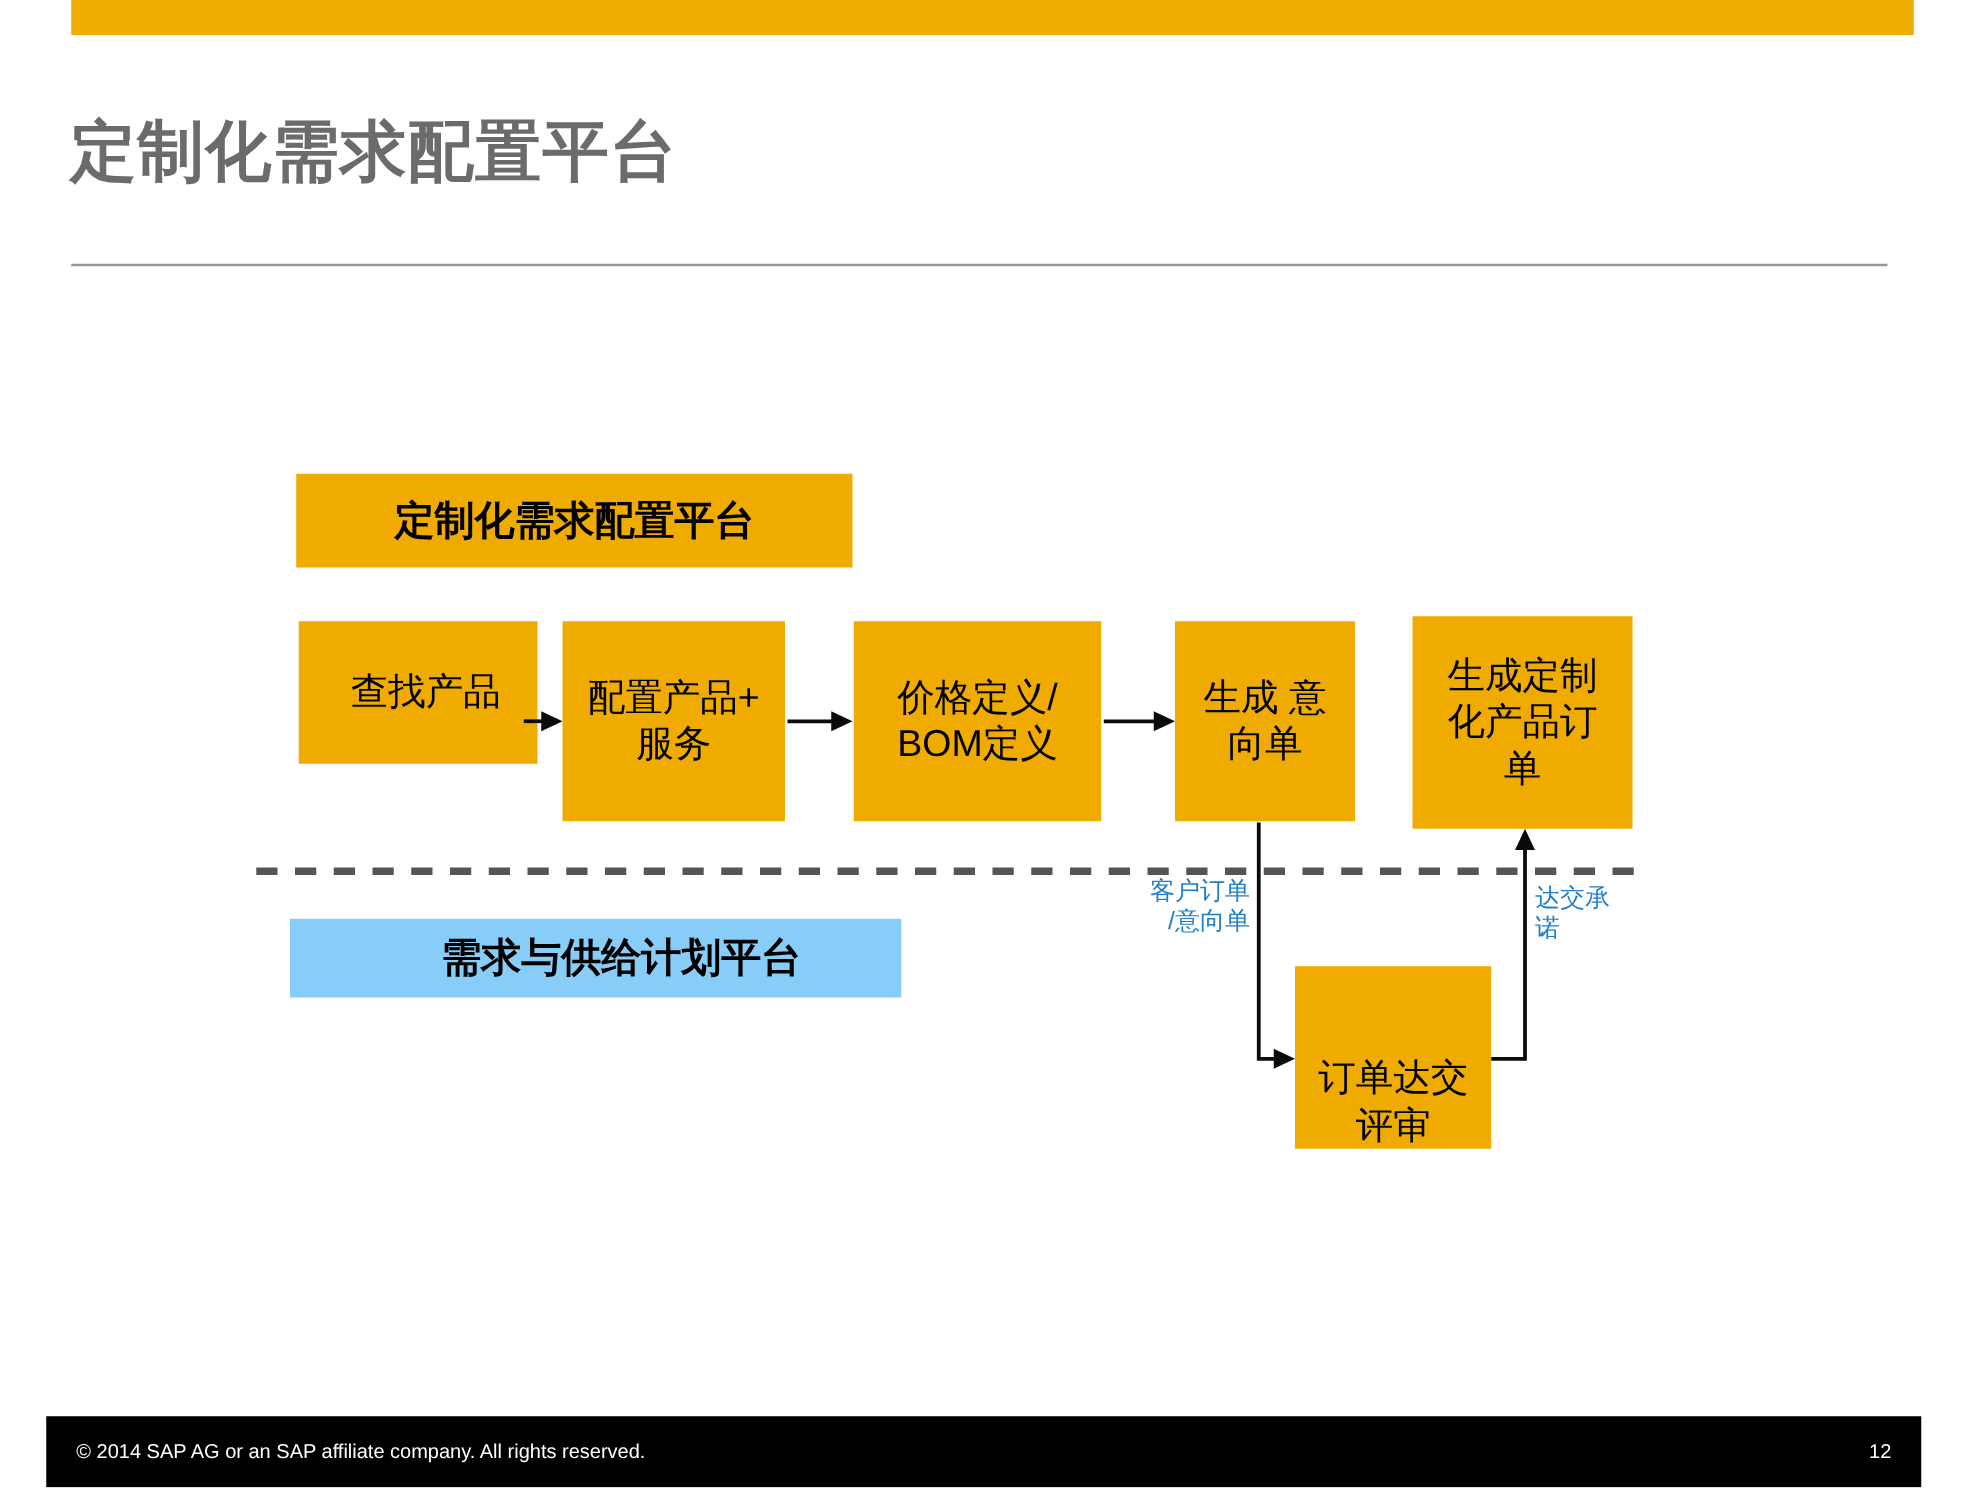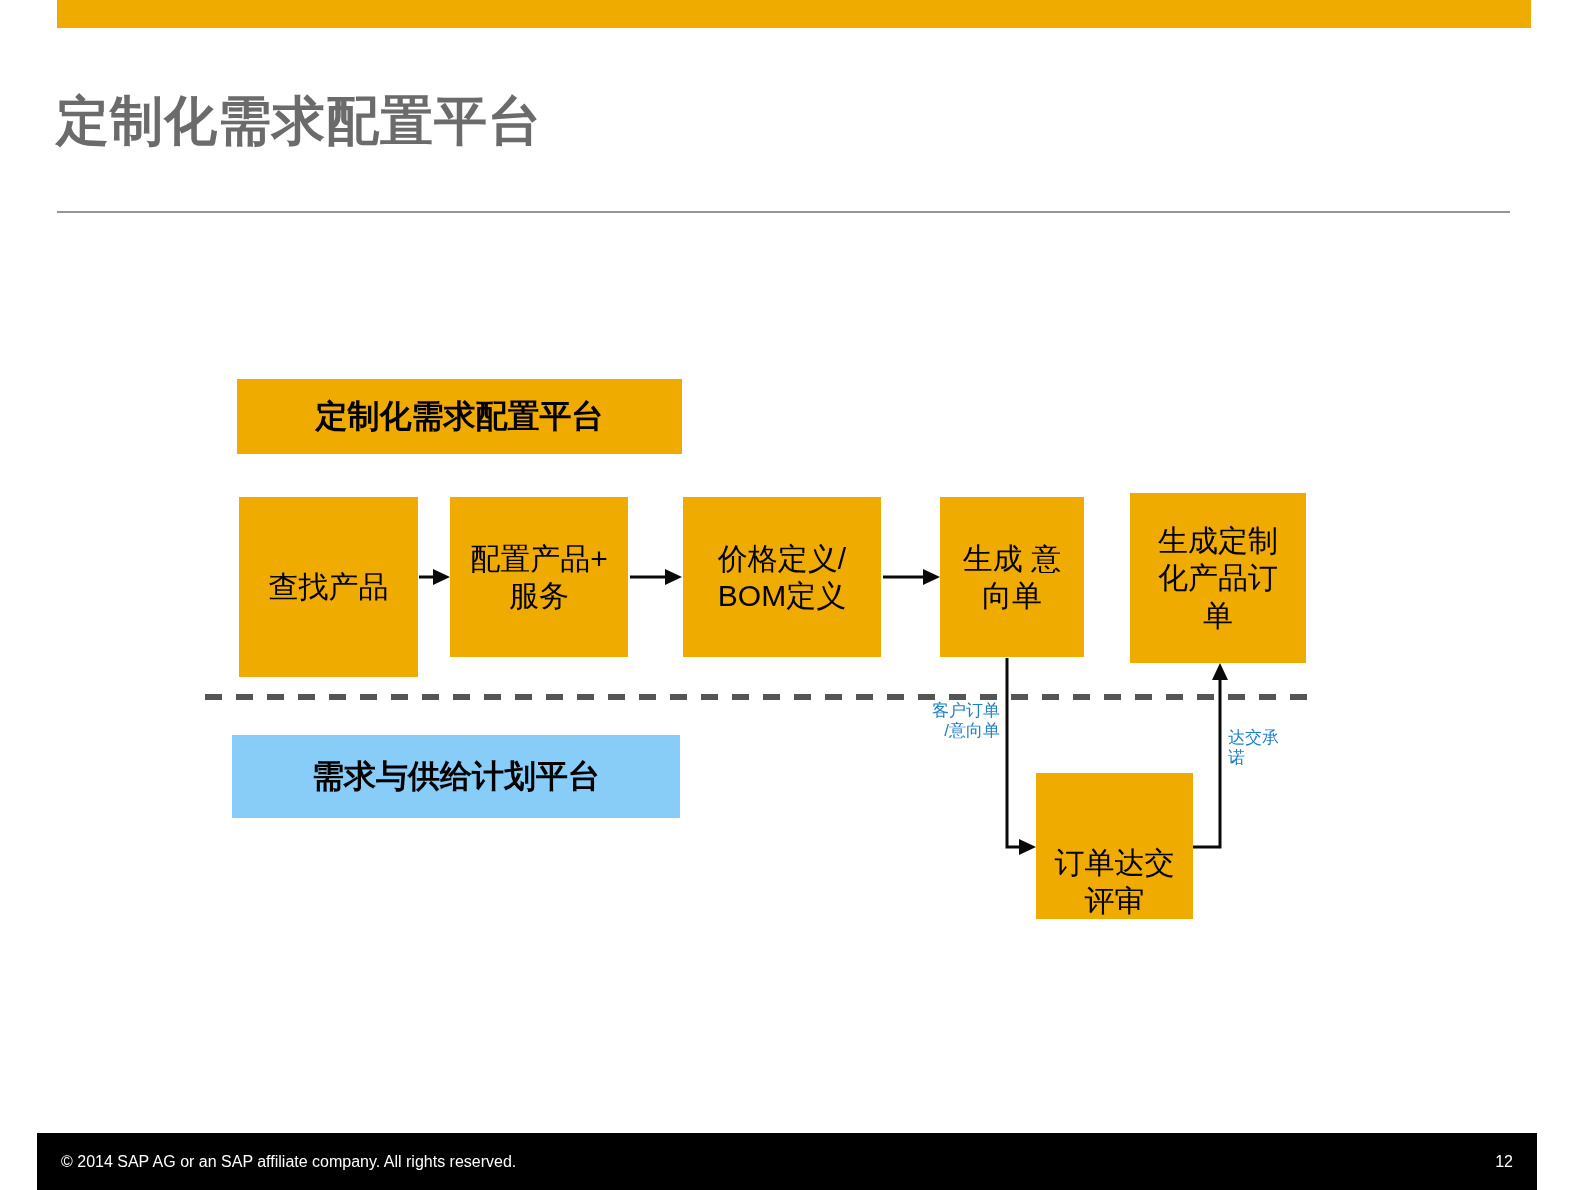--- a/index.html
+++ b/index.html
@@ -21,38 +21,38 @@
   }
   .title-divider{
     position:absolute;left:57px;top:211px;width:1453px;height:2px;
     background:var(--rule_gray);
   }
   .band{
     position:absolute;display:flex;align-items:center;justify-content:center;
     font-size:32px;font-weight:bold;color:#000;text-align:center;
   }
   .band.gold{background:var(--gold);left:237px;top:379px;width:445px;height:75px;}
-  .band.blue{background:var(--light_blue);left:232px;top:735px;width:448px;height:83px;}
+  .band.blue{background:var(--light_blue);left:232px;top:735px;width:448px;height:63px;padding-left:41px;}
   .flow-box{
     position:absolute;display:flex;align-items:center;justify-content:center;
     background:var(--gold);color:#000;font-size:30px;line-height:1.25;
     text-align:center;white-space:pre-line;
   }
-  .box1{left:239px;top:497px;width:179px;height:180px;}
+  .box1{left:239px;top:497px;width:179px;height:114px;padding-left:12px;}
   .box2{left:450px;top:497px;width:178px;height:160px;}
   .box3{left:683px;top:497px;width:198px;height:160px;align-items:center;}
   .box4{left:940px;top:497px;width:144px;height:160px;}
   .box5{left:1130px;top:493px;width:176px;height:170px;}
   .review-box{left:1036px;top:773px;width:157px;height:146px;align-items:flex-end;}
   .edge-label{
-    position:absolute;color:var(--blue_text);font-size:17px;line-height:1.2;
+    position:absolute;color:var(--blue_text);font-size:20px;line-height:1.2;
     white-space:pre-line;
   }
   .label-customer{right:587px;top:701px;text-align:right;}
-  .label-commit{left:1228px;top:707px;text-align:left;margin-top:21px;}
+  .label-commit{left:1228px;top:707px;text-align:left;}
   .overlay{
     position:absolute;left:0;top:0;width:1587px;height:1190px;
     pointer-events:none;
   }
   .overlay .stroke{stroke:var(--line_black);stroke-width:3;fill:none;}
   .overlay .head{fill:var(--line_black);stroke:none;}
   .overlay .dashed{stroke:var(--dash_gray);stroke-width:6;fill:none;}
   .footer{
     position:absolute;left:37px;top:1133px;width:1500px;height:57px;
     background:var(--footer_bg);color:#ffffff;

